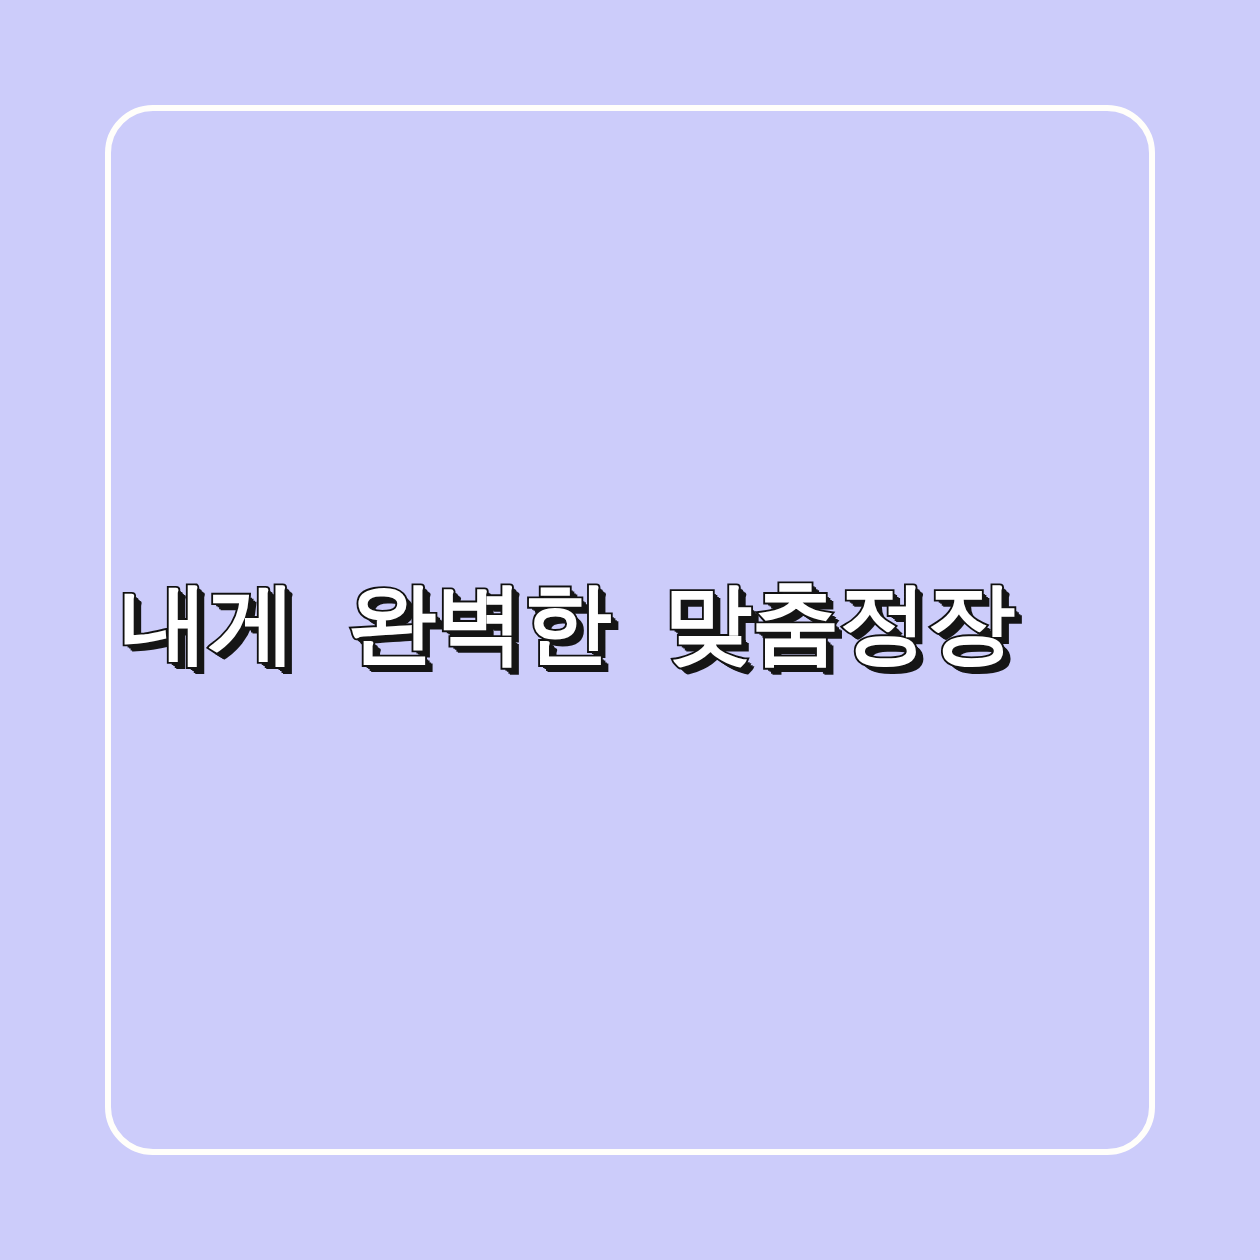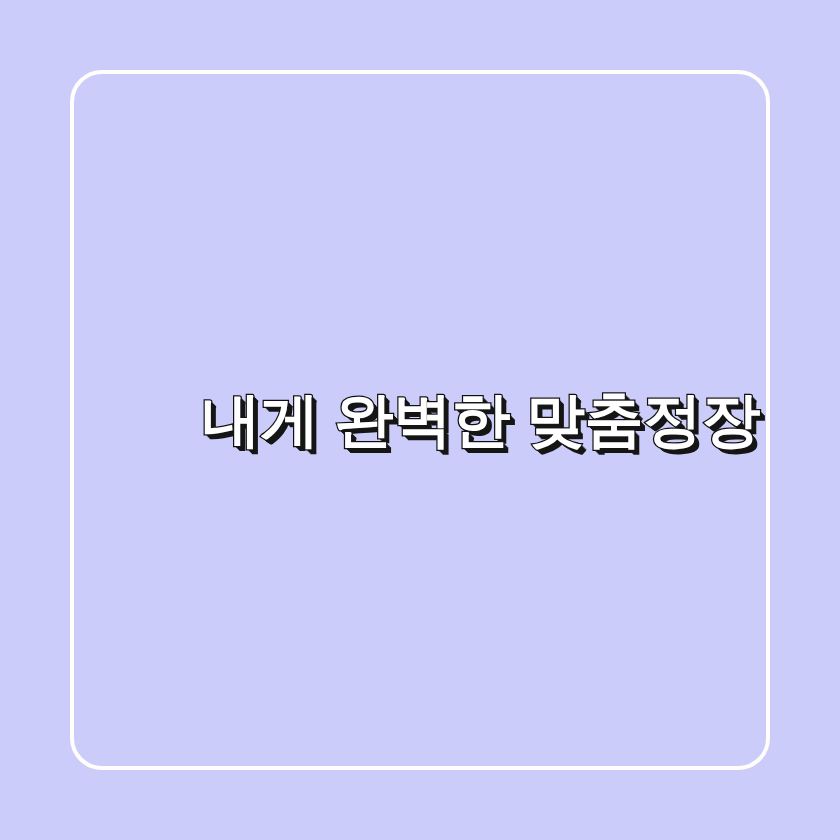--- a/index.html
+++ b/index.html
@@ -46,22 +46,22 @@
     flex-direction: column;
     align-items: center;
     justify-content: center;
     box-sizing: border-box;
     padding: 0 80px;
   }
 
   .title-line {
     display: block;
     width: 100%;
-    text-align: right;
-    font-family: Liberation Sans, sans-serif;
+    text-align: left;
+    font-family: Liberation Mono, monospace;
     font-size: 59px;
     font-weight: 700;
     line-height: 70px;
     letter-spacing: -0.5px;
     color: #ffffff;
     white-space: nowrap;
     -webkit-text-stroke: 2.5px #101010;
     paint-order: stroke fill;
     text-shadow:
        5px 5px 0 #151515,

